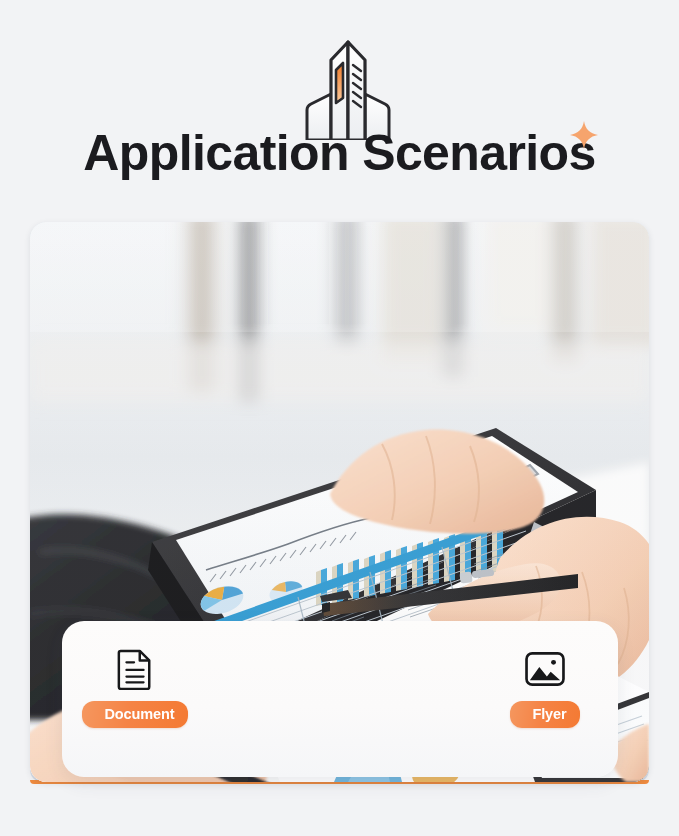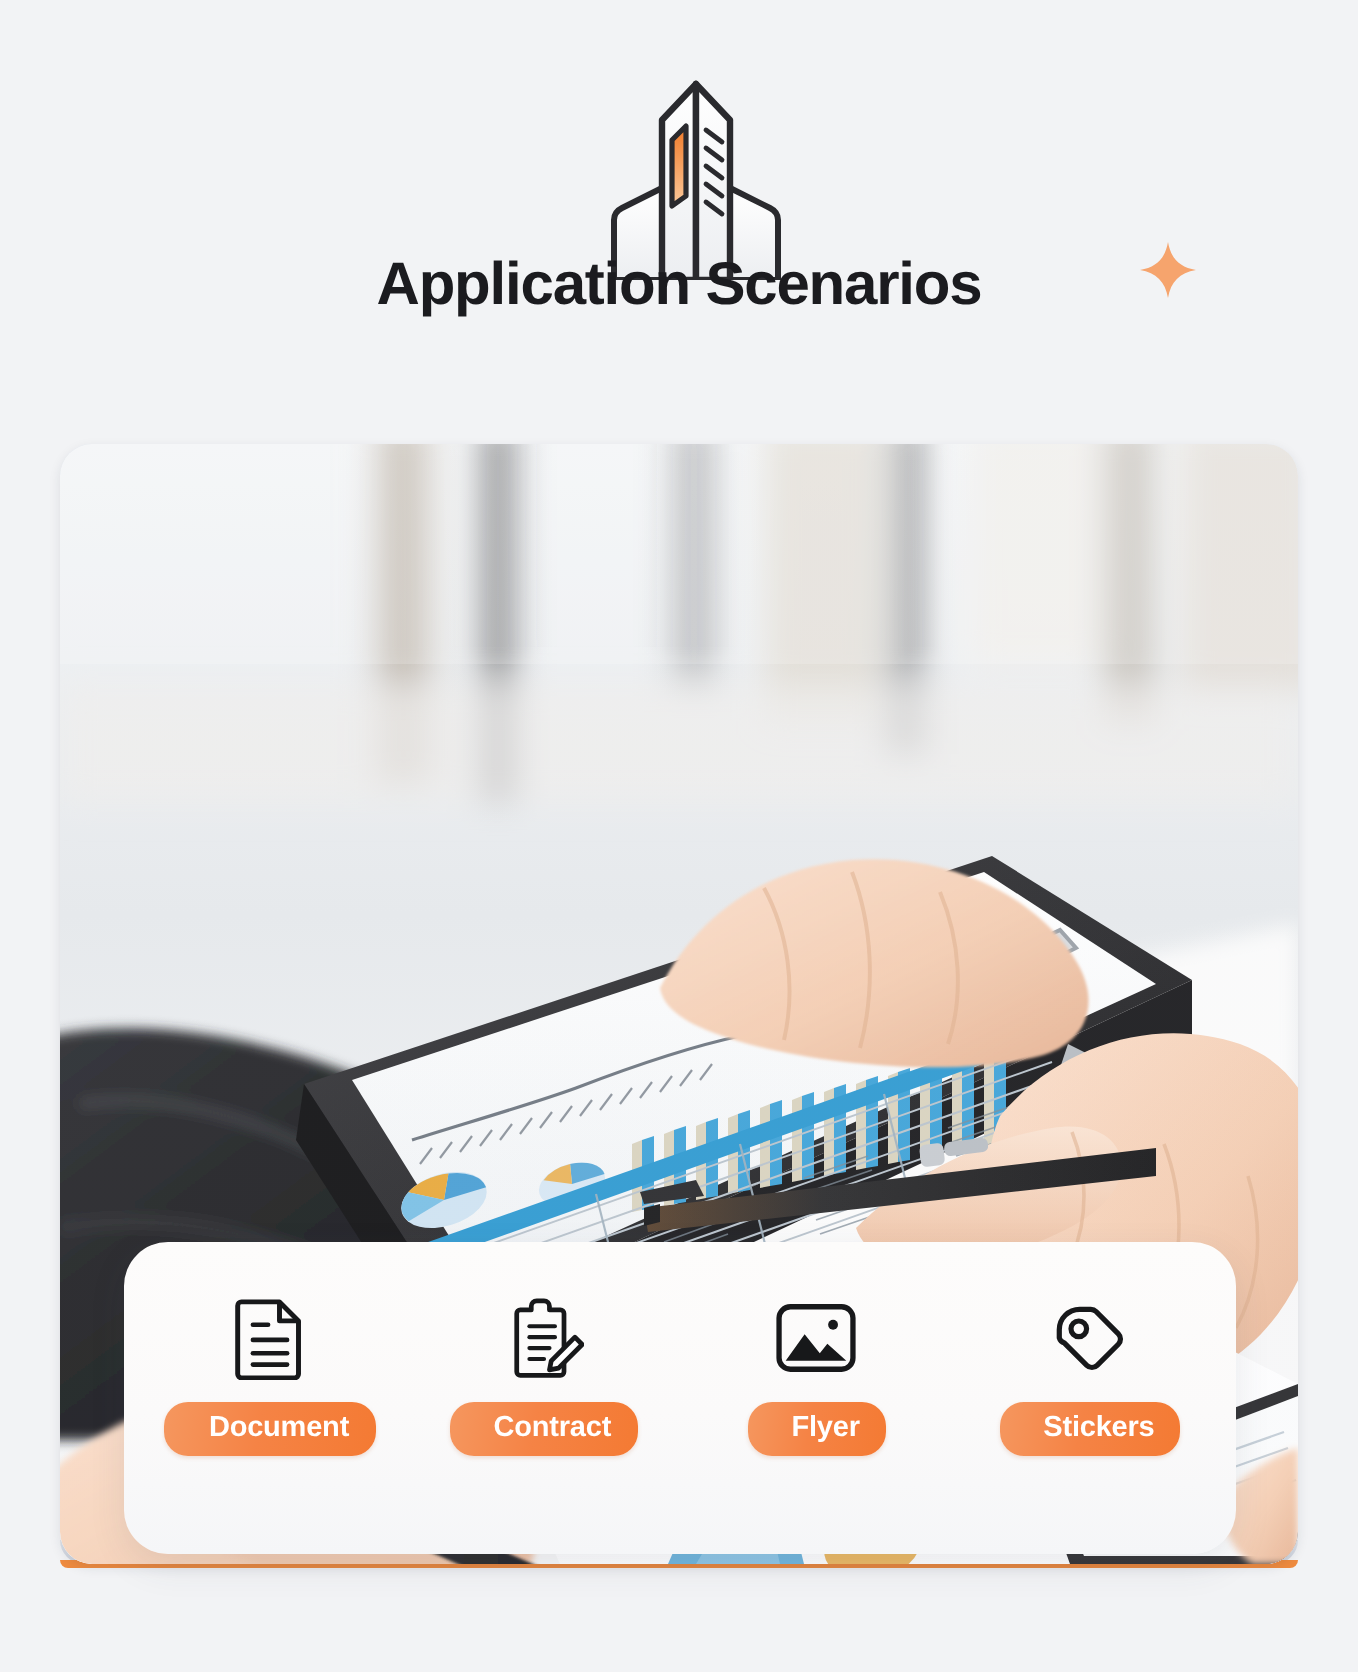--- a/index.html
+++ b/index.html
@@ -25,21 +25,21 @@
   }
 
   #title-row {
     position:absolute;
     left:0; top:128px;
     width:679px;
     text-align:center;
   }
   #page-title {
     display:inline-block;
-    font-size:30px;
+    font-size:50px;
     font-weight:bold;
     letter-spacing:-0.6px;
     color:#1b1b1f;
     line-height:1;
     font-family:"Liberation Sans", sans-serif;
     position:relative;
   }
   #sparkle-icon {
     position:absolute;
     left:568px; top:119px;
@@ -537,52 +537,27 @@
           <line x1="11" y1="15" x2="19" y2="15"></line>
           <line x1="11" y1="23" x2="29" y2="23"></line>
           <line x1="11" y1="30" x2="29" y2="30"></line>
           <line x1="11" y1="36" x2="29" y2="36"></line>
         </g>
       </svg>
     </span>
     <span class="cat-pill">Document</span>
   </div>
 
-  <div class="cat-item">
-    <span class="cat-icon">
-      <svg viewBox="0 0 44 46" width="40" height="43" aria-hidden="true">
-        <path d="M9 7 h6 v-2 a3 3 0 0 1 3 -3 h4 a3 3 0 0 1 3 3 v2 h6 a2 2 0 0 1 2 2 v32 a2 2 0 0 1 -2 2 h-22 a2 2 0 0 1 -2 -2 v-32 a2 2 0 0 1 2 -2 z" fill="none" stroke="#17181a" stroke-width="2.6" stroke-linejoin="round"></path>
-        <g stroke="#17181a" stroke-width="2.3" stroke-linecap="round">
-          <line x1="14" y1="16" x2="28" y2="16"></line>
-          <line x1="14" y1="22" x2="28" y2="22"></line>
-          <line x1="14" y1="28" x2="25" y2="28"></line>
-          <line x1="14" y1="34" x2="22" y2="34"></line>
-        </g>
-        <path d="M39 22 l4 4 -13 13 -5 1 1 -5 z" fill="#ffffff" stroke="#17181a" stroke-width="2.6" stroke-linejoin="round"></path>
-      </svg>
-    </span>
-    <span class="cat-pill">Contract</span>
-  </div>
 
   <div class="cat-item">
     <span class="cat-icon">
       <svg viewBox="0 0 44 38" width="42" height="36" aria-hidden="true">
         <rect x="2.5" y="2.5" width="39" height="33" rx="6" fill="none" stroke="#17181a" stroke-width="2.8"></rect>
         <circle cx="31" cy="12" r="2.6" fill="#17181a"></circle>
         <path d="M6 31 L16 17 L24 27 L28 22 L38 31 Z" fill="#17181a"></path>
       </svg>
     </span>
     <span class="cat-pill">Flyer</span>
   </div>
 
 
-  <div class="cat-item">
-    <span class="cat-icon">
-      <svg viewBox="0 0 42 42" width="39" height="39" aria-hidden="true">
-        <path d="M5 16 a11 11 0 0 1 11 -11 l6 0 a4 4 0 0 1 2.8 1.2 l12 12 a4 4 0 0 1 0 5.6
-                 l-11.4 11.4 a4 4 0 0 1 -5.6 0 l-12 -12 A4 4 0 0 1 5 20.4 Z" fill="none" stroke="#17181a" stroke-width="2.8" stroke-linejoin="round"></path>
-        <circle cx="15.5" cy="15.5" r="4.2" fill="none" stroke="#17181a" stroke-width="2.8"></circle>
-      </svg>
-    </span>
-    <span class="cat-pill">Stickers</span>
-  </div>
 
 </div>
 
 </body></html>

